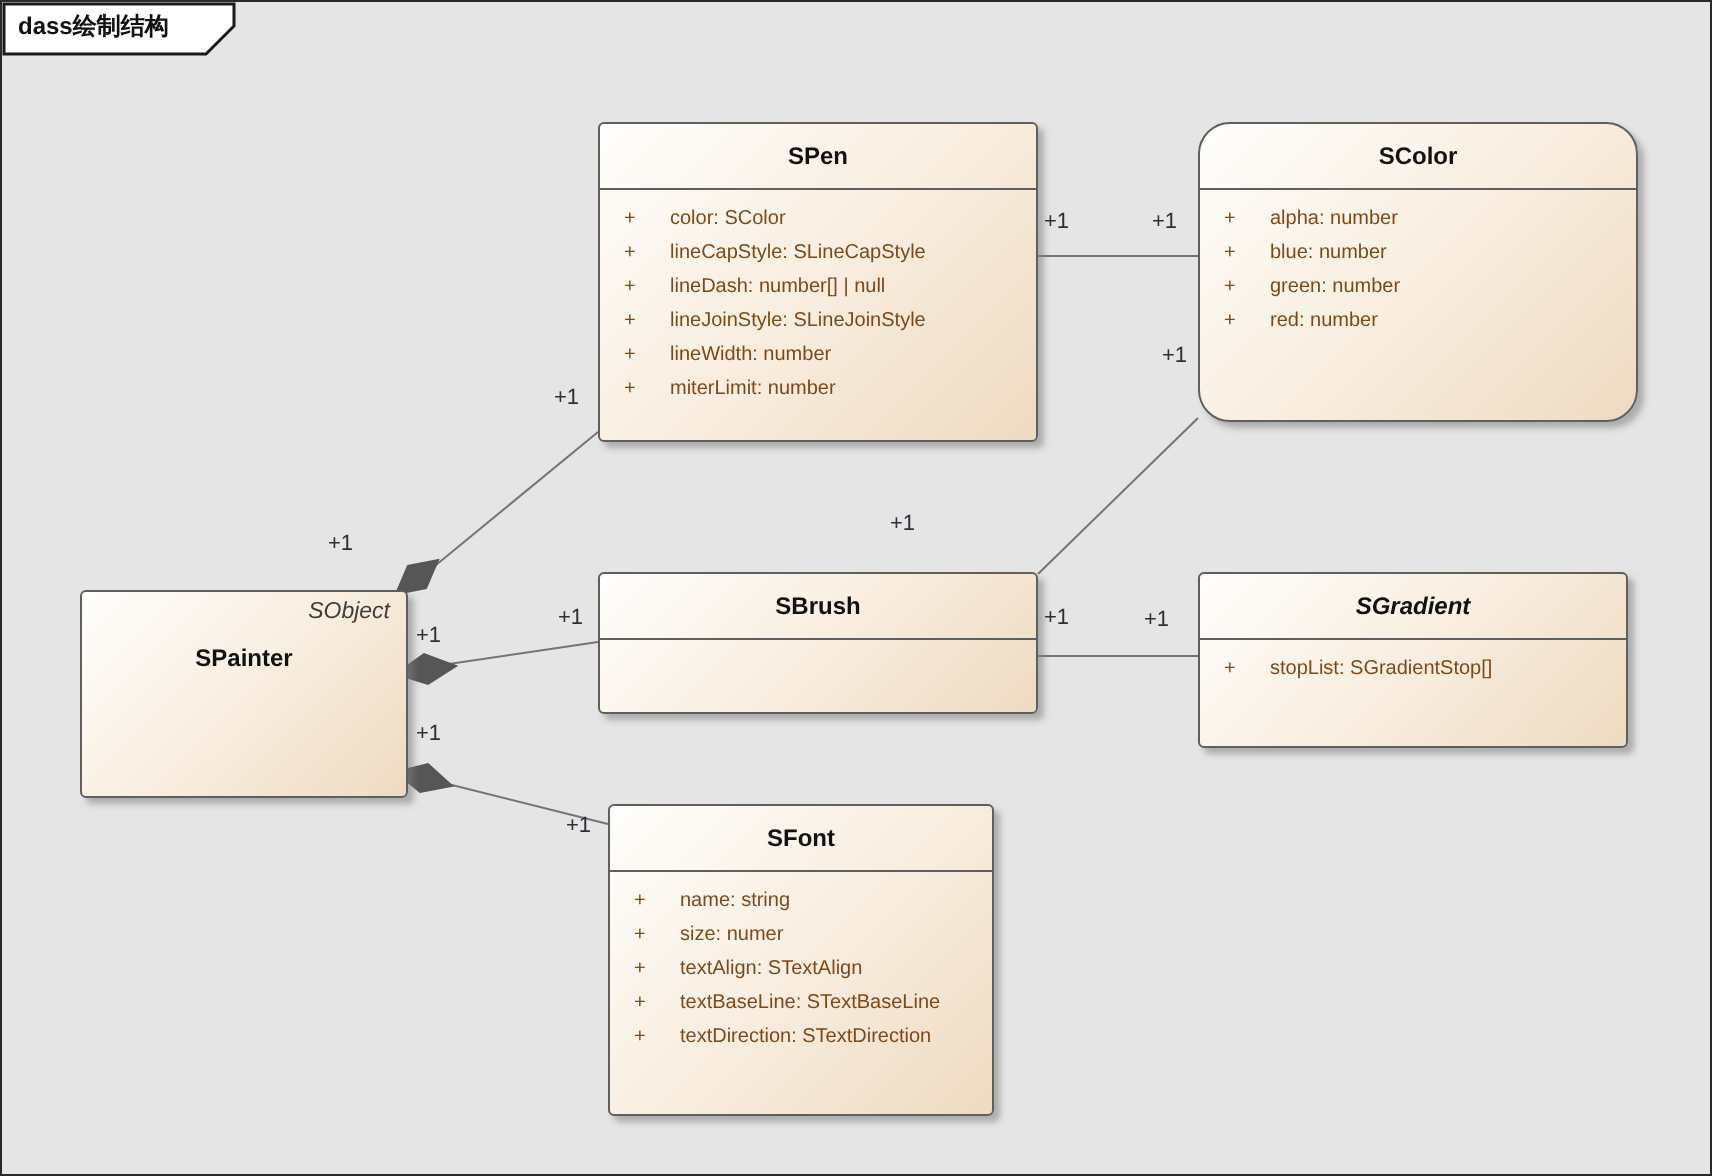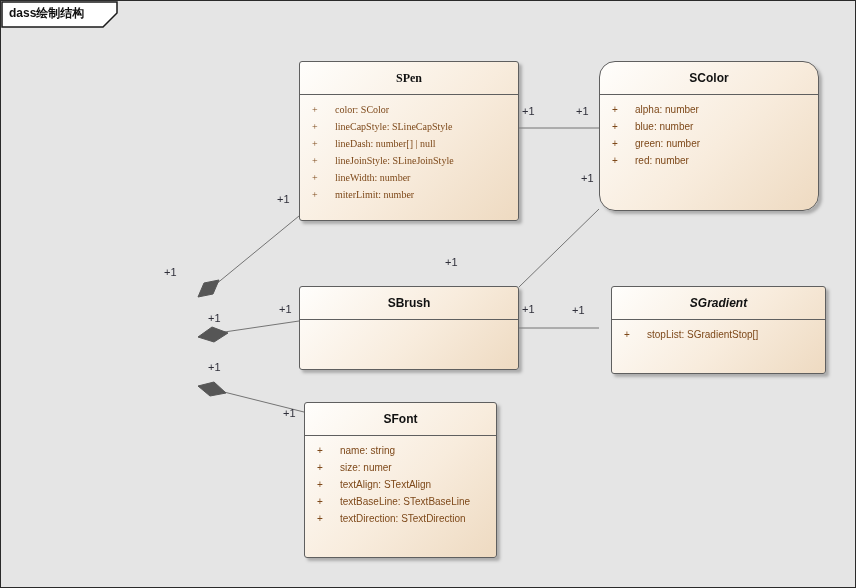--- a/index.html
+++ b/index.html
@@ -47,22 +47,26 @@
     <polygon points="197,385 209,395 225,392 213,381" fill="#565656" stroke="#565656"></polygon>
   </svg>
 
   <div class="tab">
     <svg width="124" height="30" xmlns="http://www.w3.org/2000/svg">
       <polygon points="1,1 116,1 116,12 102,26 1,26" fill="#ffffff" stroke="#1a1a1a" stroke-width="1.5"></polygon>
     </svg>
     <span class="tab-label">dass绘制结构</span>
   </div>
 
+  <div class="uml-class painter" style="left:39px;top:294px;width:164px;height:104px;">
+    <div class="annotation">SObject</div>
+    <div class="cls-title">SPainter</div>
+  </div>
 
-  <div class="uml-class" style="left:298px;top:60px;width:220px;height:160px;font-family:Liberation Serif, serif;">
+  <div class="uml-class" style="left:298px;top:60px;width:220px;height:160px;">
     <div class="cls-title">SPen</div>
     <ul class="attrs">
       <li><span class="vis">+</span><span>color: SColor</span></li>
       <li><span class="vis">+</span><span>lineCapStyle: SLineCapStyle</span></li>
       <li><span class="vis">+</span><span>lineDash: number[] | null</span></li>
       <li><span class="vis">+</span><span>lineJoinStyle: SLineJoinStyle</span></li>
       <li><span class="vis">+</span><span>lineWidth: number</span></li>
       <li><span class="vis">+</span><span>miterLimit: number</span></li>
     </ul>
   </div>
@@ -70,25 +74,25 @@
   <div class="uml-class" style="left:598px;top:60px;width:220px;height:150px;border-radius:16px;">
     <div class="cls-title">SColor</div>
     <ul class="attrs">
       <li><span class="vis">+</span><span>alpha: number</span></li>
       <li><span class="vis">+</span><span>blue: number</span></li>
       <li><span class="vis">+</span><span>green: number</span></li>
       <li><span class="vis">+</span><span>red: number</span></li>
     </ul>
   </div>
 
-  <div class="uml-class" style="left:298px;top:285px;width:220px;height:84px;">
+  <div class="uml-class" style="left:298px;top:285px;width:220px;height:71px;">
     <div class="cls-title">SBrush</div>
   </div>
 
-  <div class="uml-class" style="left:598px;top:285px;width:215px;height:88px;margin-left:12px;">
+  <div class="uml-class" style="left:598px;top:285px;width:215px;height:88px;">
     <div class="cls-title italic-title">SGradient</div>
     <ul class="attrs">
       <li><span class="vis">+</span><span>stopList: SGradientStop[]</span></li>
     </ul>
   </div>
 
   <div class="uml-class" style="left:303px;top:401px;width:193px;height:156px;">
     <div class="cls-title">SFont</div>
     <ul class="attrs">
       <li><span class="vis">+</span><span>name: string</span></li>

